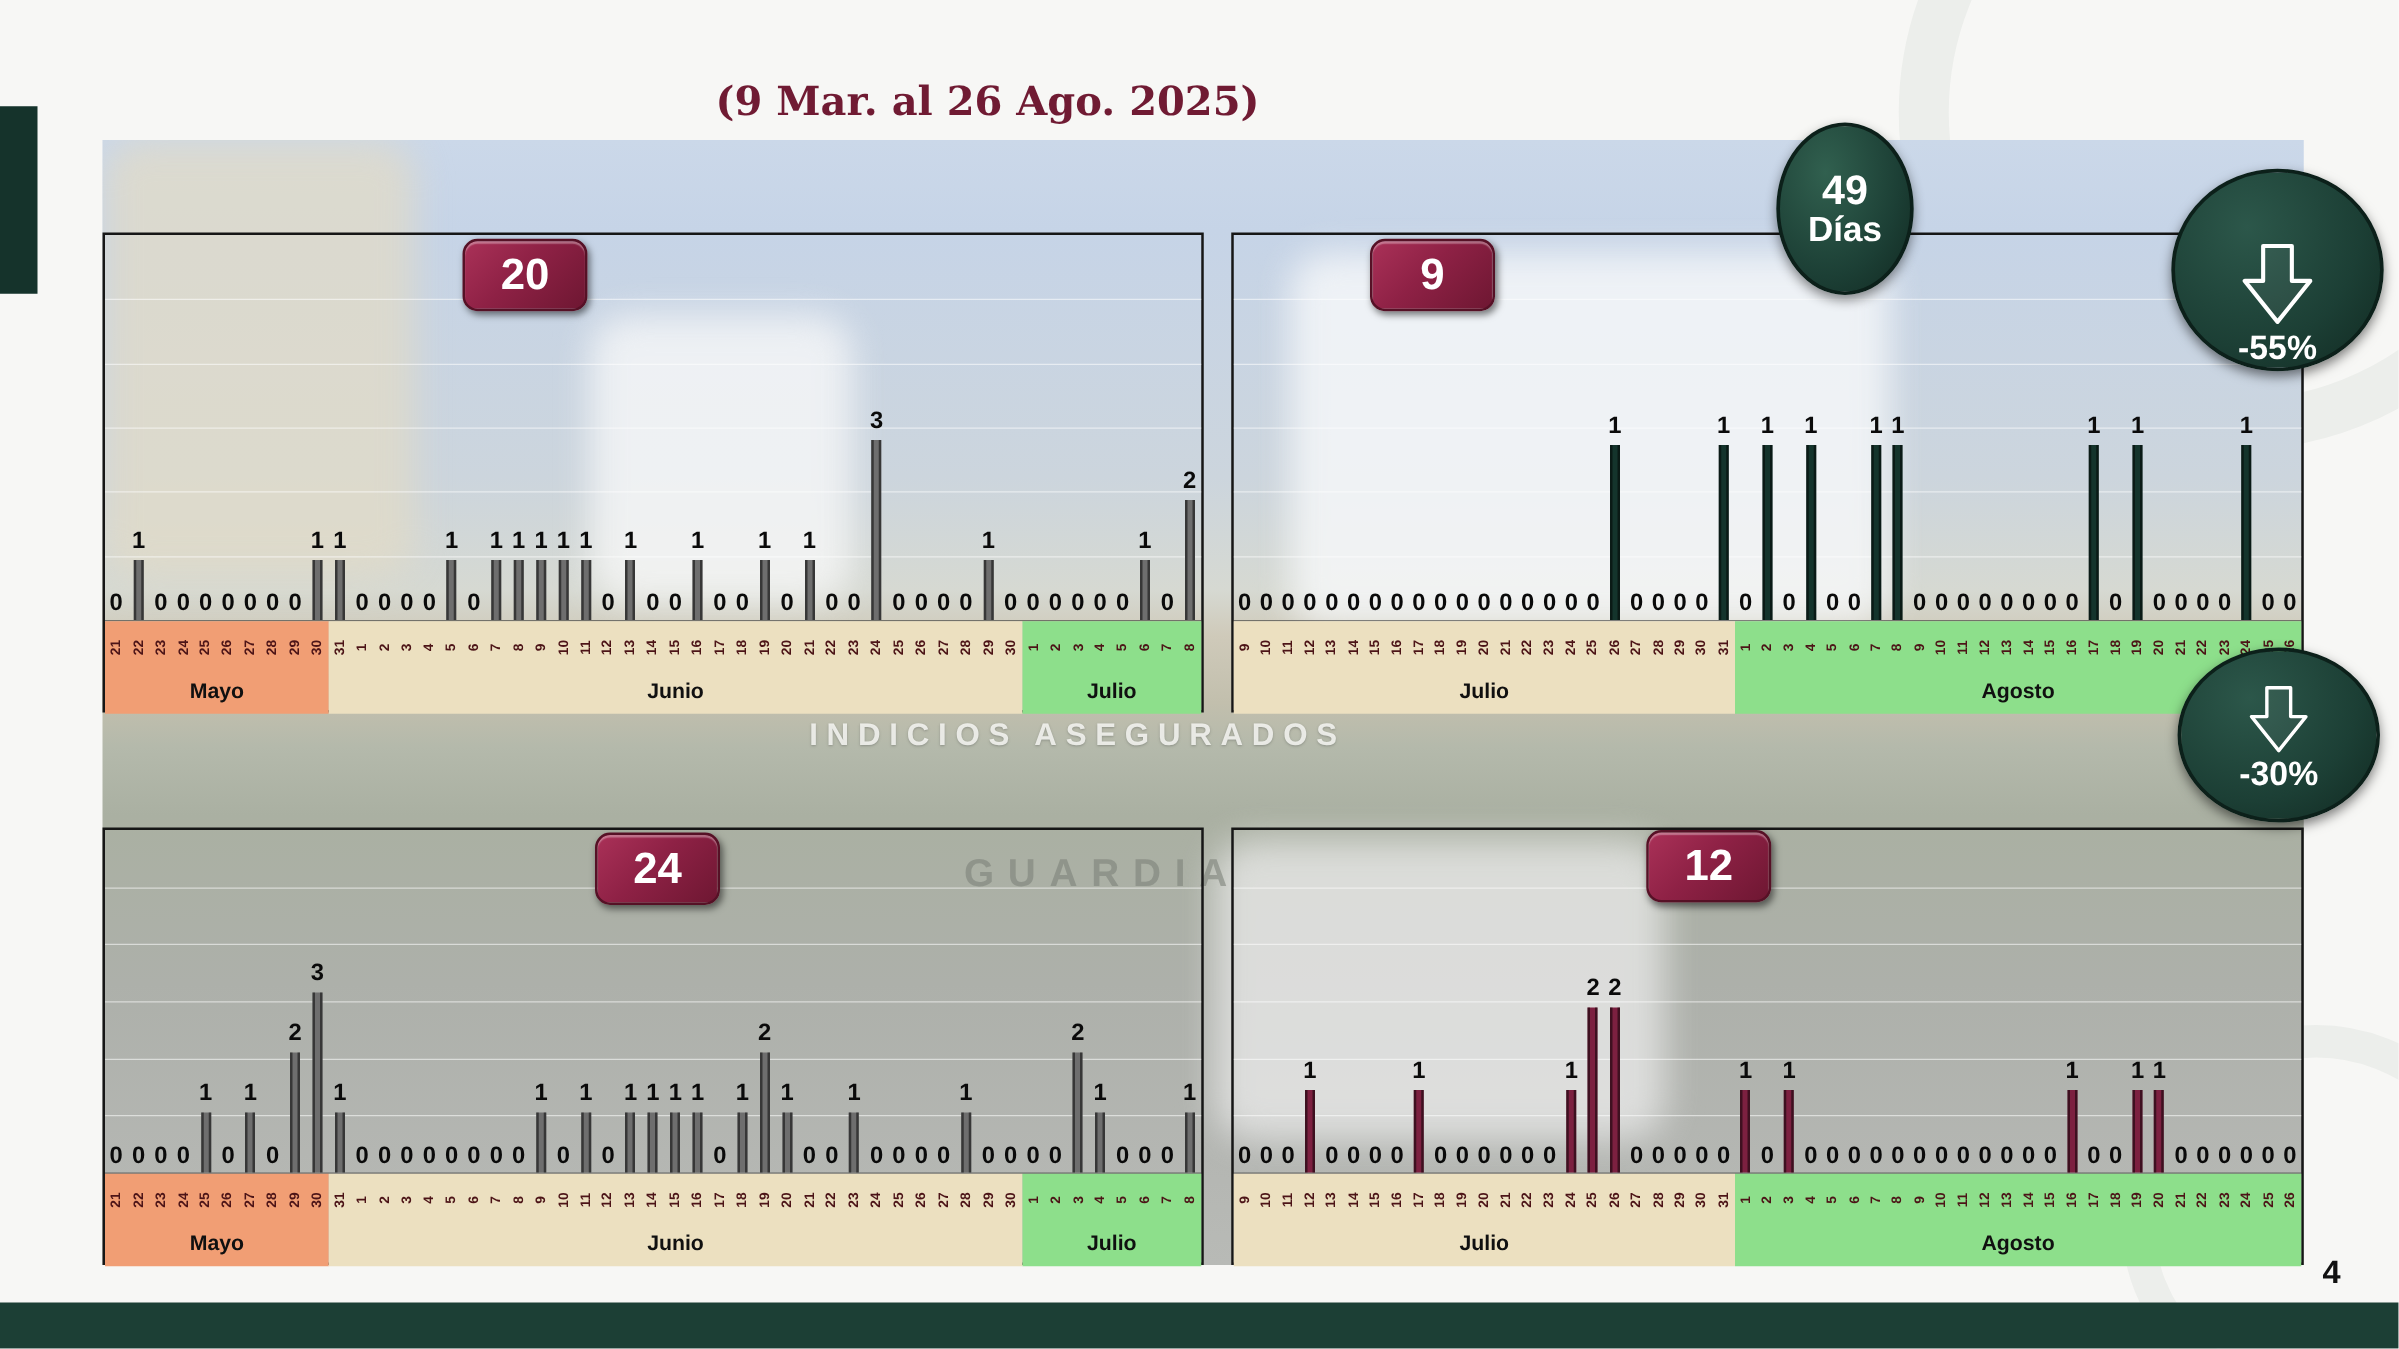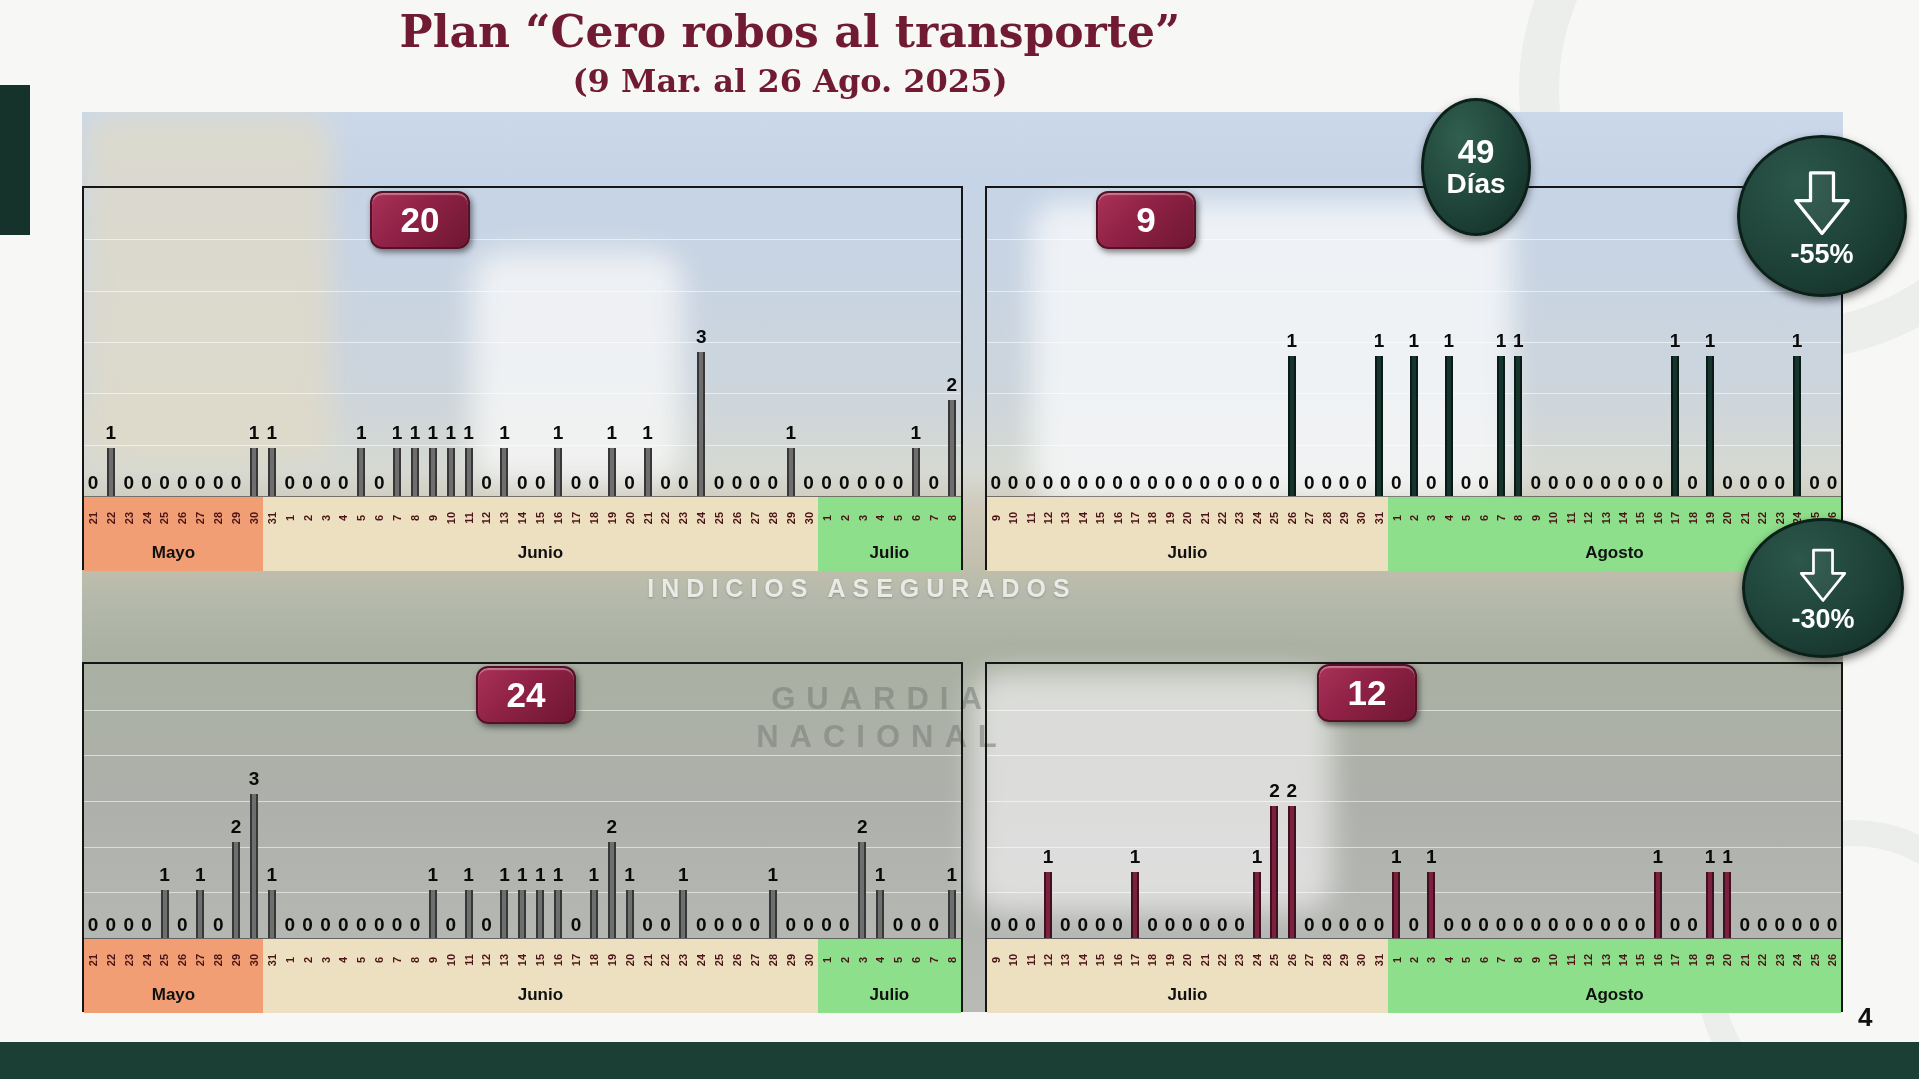--- a/index.html
+++ b/index.html
@@ -40,21 +40,21 @@
   .days-circle{position:absolute;left:1421px;top:98px;width:104px;height:132px;z-index:6;border-radius:50%;
     background:radial-gradient(ellipse at 35% 28%,#31604f,#1c3f35 62%,#112921);
     border:3px solid #0c201a;box-shadow:0 4px 9px rgba(0,0,0,.45);
     display:flex;flex-direction:column;align-items:center;justify-content:center;color:#fff;font-weight:bold;}
   .days-circle .v{font-size:33px;line-height:34px;} .days-circle .u{font-size:28px;line-height:30px;}
   
   .reduction-circle{position:absolute;z-index:6;border-radius:50%;
     background:radial-gradient(ellipse at 35% 28%,#2c574a,#1c3f35 60%,#112921);
     border:3px solid #0c201a;box-shadow:0 4px 9px rgba(0,0,0,.5);
     display:flex;flex-direction:column;align-items:center;justify-content:center;}
-  .reduction-circle.r0{left:1737px;top:135px;width:164px;height:156px;}
+  .reduction-circle.r0{left:1737px;top:135px;width:164px;height:156px;justify-content:flex-end;}
   .reduction-circle.r1{left:1742px;top:518px;width:156px;height:134px;}
   .reduction-circle .pct{color:#fff;font-weight:bold;font-size:27px;margin-top:-6px;}
   
   .total-badge{position:absolute;z-index:6;width:96px;height:54px;border-radius:12px;
     background:linear-gradient(135deg,#aa3158,#8e2145 45%,#6e1732);border:2px solid #561126;
     box-shadow:2px 3px 6px rgba(0,0,0,.5),inset 0 2px 1px rgba(255,255,255,.35);
     color:#fff;font-weight:bold;font-size:35px;display:flex;align-items:center;justify-content:center;}
   .badge-00{left:370px;top:191px;} .badge-01{left:1096px;top:191px;}
   .badge-10{left:476px;top:666px;} .badge-11{left:1317px;top:664px;}
   
@@ -78,32 +78,30 @@
   .page-number{position:absolute;left:1858px;top:1002px;z-index:5;font-weight:bold;font-size:26px;color:#111;}
 </style>
 </head>
 <body>
 
 <div id="stage">
   <div class="swirl s1"></div>
   <div class="swirl s2"></div>
   <div class="corner-block"></div>
 
-  <div class="slide-title">Plan “Cero robos al transporte”</div>
   <div class="slide-subtitle">(9 Mar. al 26 Ago. 2025)</div>
 
   <div class="photo-bg">
     <div class="blob wall"></div>
     <div class="blob truck1"></div>
     <div class="blob truck2"></div>
     <div class="blob van"></div>
     <div class="wm-indicios">INDICIOS ASEGURADOS</div>
     <div class="wm-guardia">
       <div>GUARDIA</div>
-      <div>NACIONAL</div>
     </div>
   </div>
 
 
   <div class="days-circle">
     <div class="v">49</div>
     <div class="u">Días</div>
   </div>
 
   <div class="reduction-circle r0">

